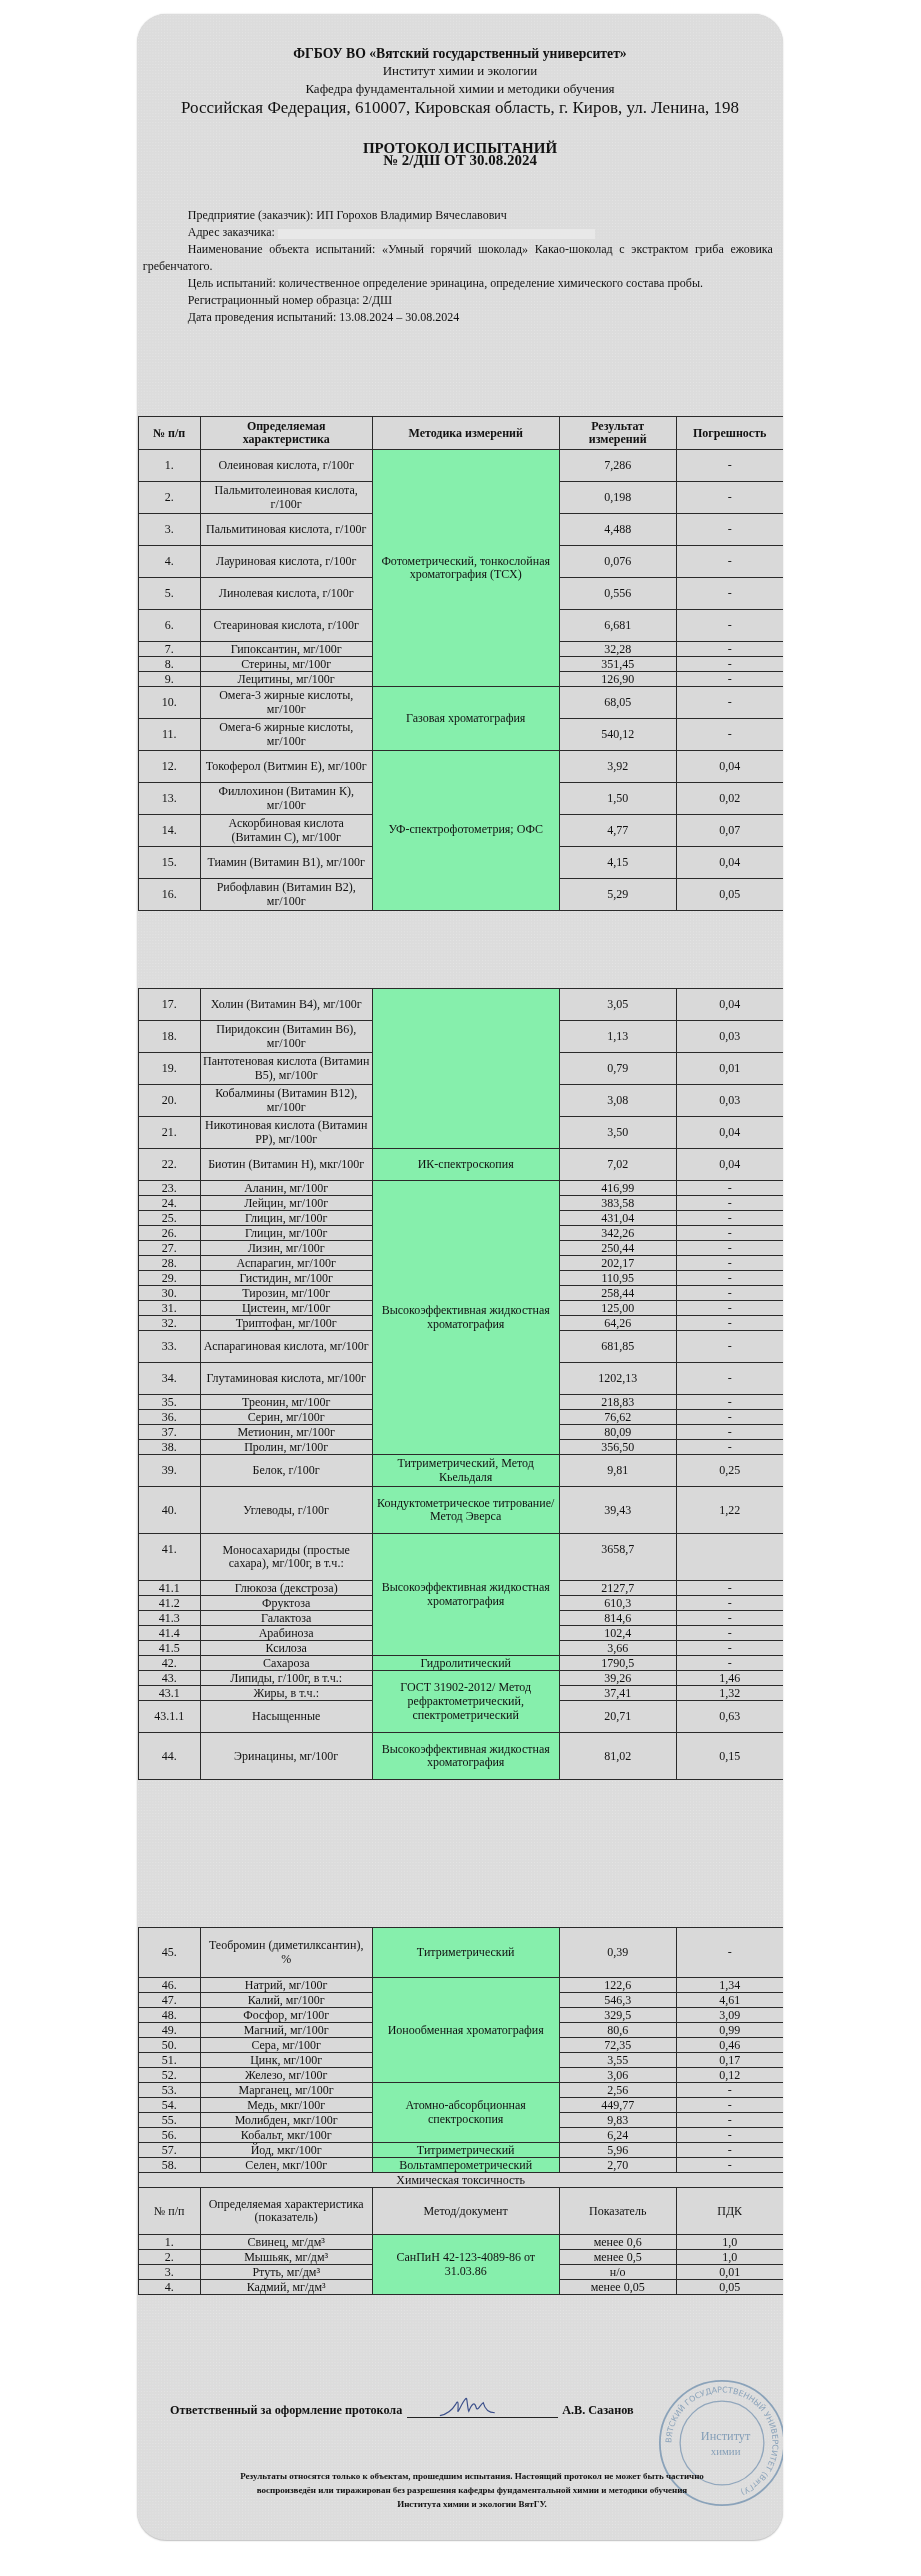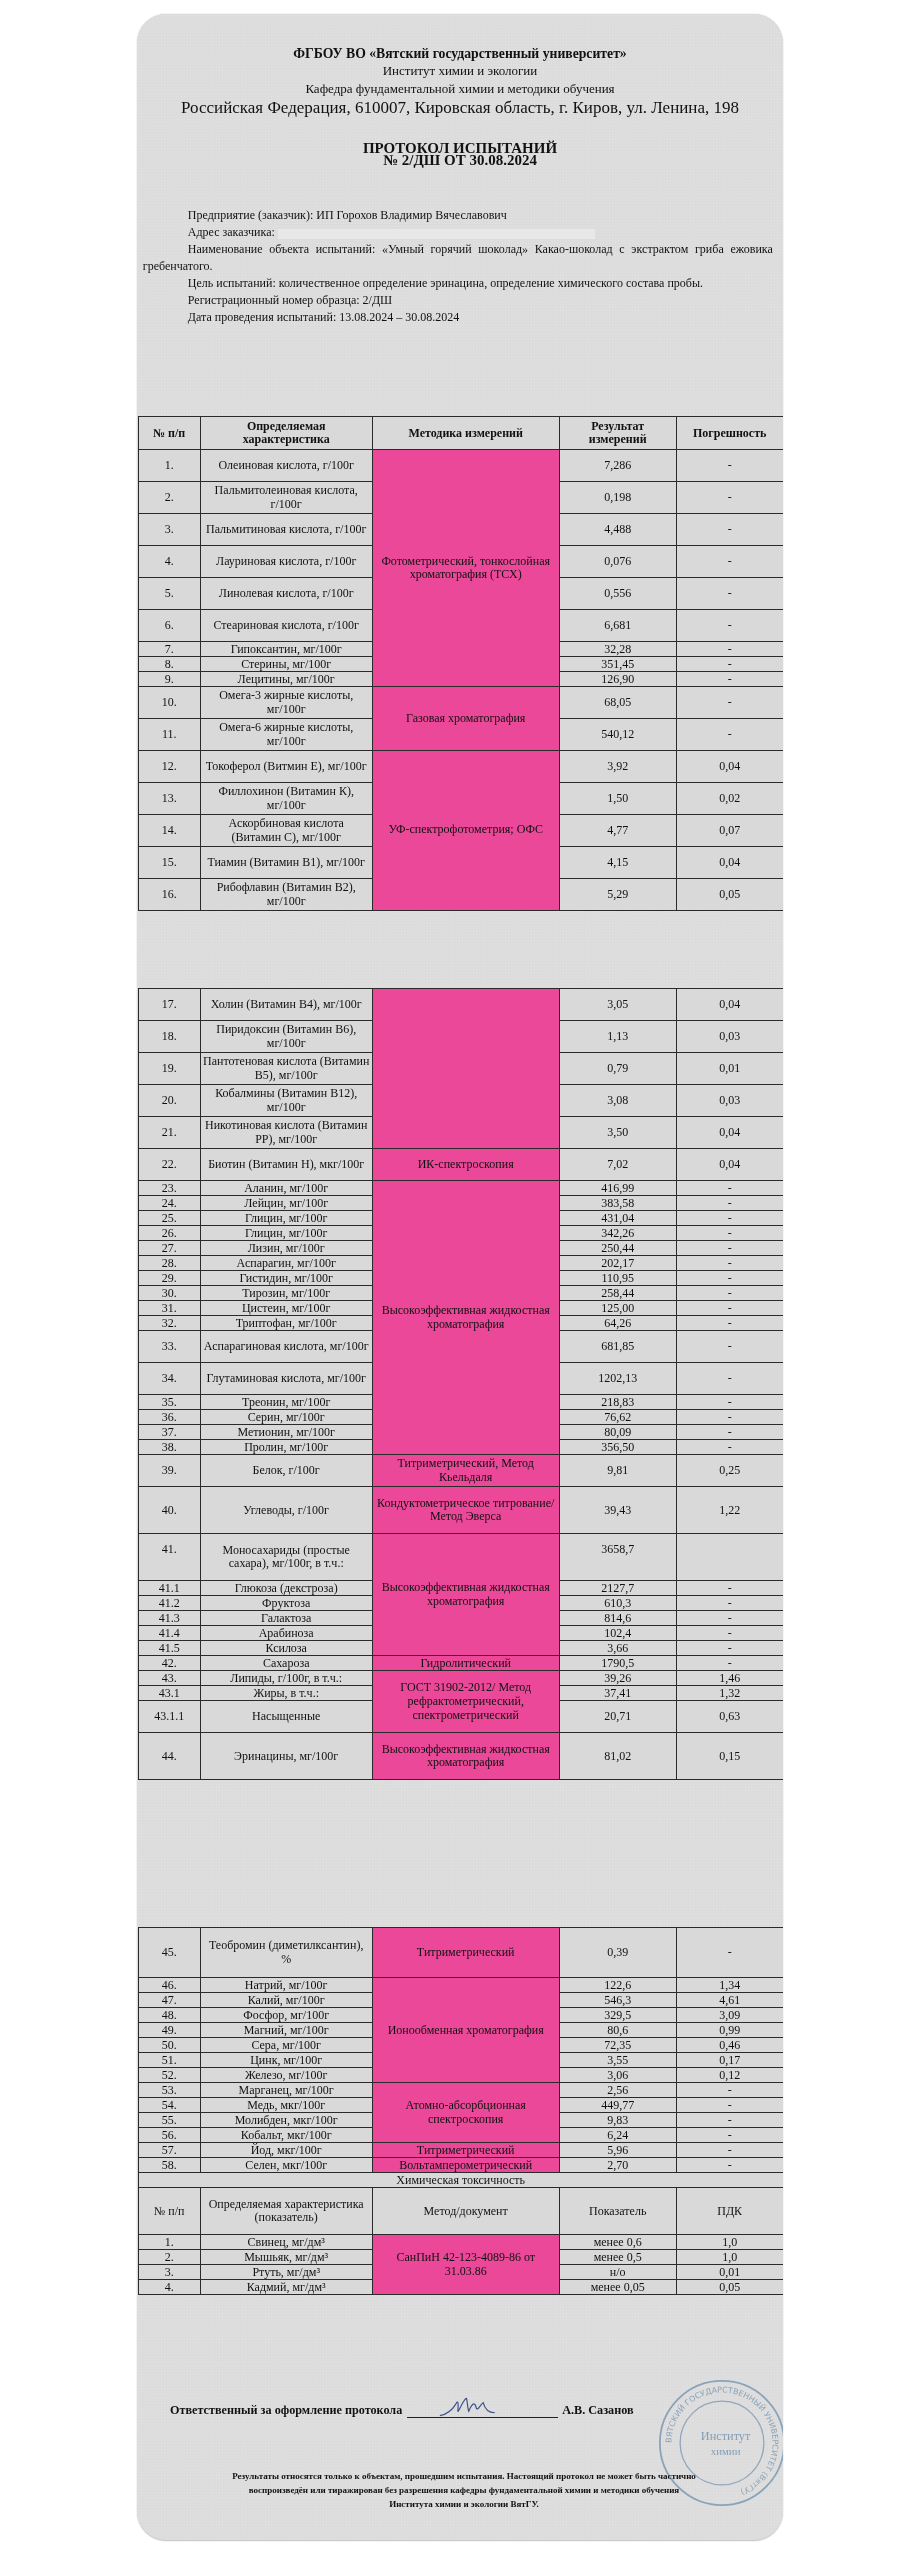--- a/index.html
+++ b/index.html
@@ -15,33 +15,33 @@
   .h-title { top:126px; font-size:15px; font-weight:bold; }
   .h-num { top:138px; font-size:15px; font-weight:bold;font-family:Liberation Serif, serif; }
 
   .info { position:absolute; left:5.8px; top:193px; width:630px; font-size:12px; line-height:17px; text-align:justify; }
   .info p { margin:0; text-indent:45px; }
   .info .redact { display:inline-block; width:317px; height:10px; background:#e8e8e8; vertical-align:middle; margin-left:2.9px; }
 
   table.t { position:absolute; left:0.7px; width:645px; border-collapse:collapse; font-size:12px; table-layout:fixed; background:#d9d9d9; }
   table.t td, table.t th { border:1.4px solid #2a2a2a; text-align:center; vertical-align:middle; padding:0 2.2px; line-height:13.7px; }
   table.t th { font-weight:bold; }
-  table.t td.m { background:#ec4899; }
+  table.t td.m { background:#86efac; }
   .t1 { top:402px; }
   .t2 { top:974px; }
   .t3 { top:1913px; }
   .h1 { height:33px; }
   .r2 { height:32px; }
   .r1 { height:15px; }
   .r3 { height:47px; }
 
   .sig { position:absolute; left:33px; top:2389px; font-size:12.2px; font-weight:bold; white-space:nowrap; }
   .sig .line { display:inline-block; width:151px; border-bottom:1.1px solid #222; height:13px; position:relative; vertical-align:bottom; margin:0 1.4px; }
   .sig .line svg { position:absolute; left:30px; top:-10px; }
-  .foot { position:absolute; left:4px; top:2456px; width:646px; text-align:center; font-size:9px; font-weight:bold; line-height:13.7px; }
+  .foot { position:absolute; left:12px; top:2456px; width:646px; text-align:center; font-size:9px; font-weight:bold; line-height:13.7px; }
   .stamp { position:absolute; left:644px; top:2364px; width:0; height:0; }
   .stamp-svg { position:absolute; left:-124px; top:0; }
 </style>
 </head>
 <body>
 
 <div class="paper">
 
   <div class="hdr h-org">ФГБОУ ВО «Вятский государственный университет»</div>
   <div class="hdr h-inst">Институт химии и экологии</div>

